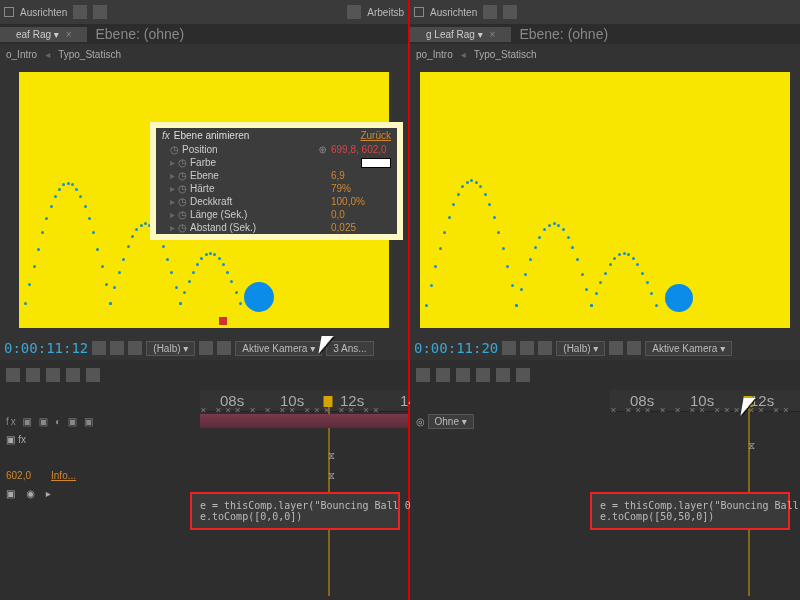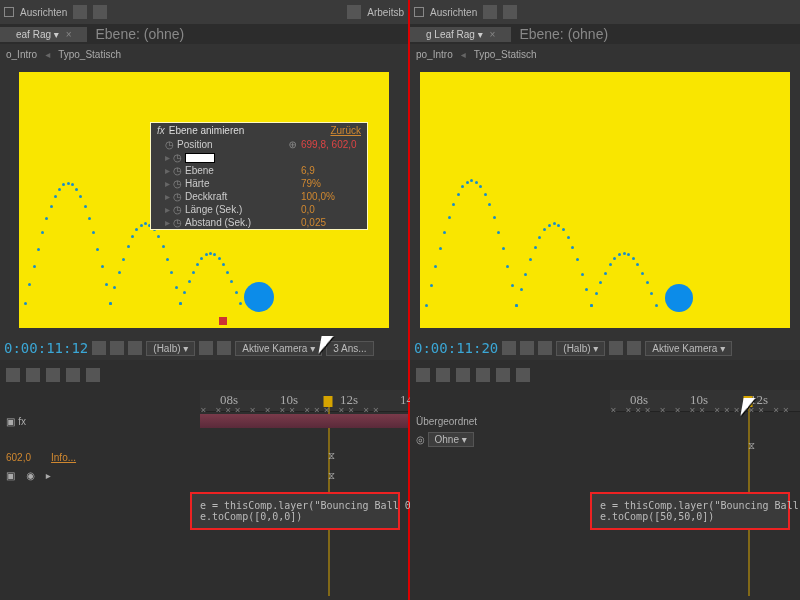--- a/index.html
+++ b/index.html
@@ -28,42 +28,42 @@
   .title-text { position:absolute; top:10px; font-family: "Comic Sans MS", cursive; font-size: 26px; color:#1a8ec8; letter-spacing:1px; white-space: nowrap; }
   .left .title-text { left: 80px; }
   .right .title-text { left: 50px; }
   .ball { position:absolute; width: 30px; height: 30px; background:#0c8ce9; border-radius:50%; }
   .left .ball { left: 225px; top: 210px; }
   .right .ball { left: 245px; top: 212px; width:28px; height:28px; }
   .dot { position:absolute; width:3px; height:3px; background:#1a8ec8; border-radius:50%; }
   .redmark { position:absolute; width:8px; height:8px; background:#c33; left:200px; top:245px; }
 
   
-  .prop-panel { position:absolute; left:150px; top:58px; width:218px; background:#3c3c3c; border:1px solid #fef9c3; z-index:5; }
+  .prop-panel { position:absolute; left:150px; top:58px; width:253px; background:#3c3c3c; border:6px solid #fef9c3; z-index:5; }
   .prop-header { display:flex; padding:2px 6px; align-items:center; }
   .prop-header .fx { font-style:italic; color:#ccc; font-size:10px; margin-right:4px; }
   .prop-header .name { color:#ddd; font-size:10px; }
   .prop-header .link { margin-left:auto; color:#d08830; font-size:10px; text-decoration:underline; }
   .prop-row { display:flex; align-items:center; padding:1px 6px 1px 14px; font-size:10px; }
   .prop-row .arrow { color:#666; width:8px; }
   .prop-row .sw { color:#888; width:12px; }
   .prop-row .pname { color:#ccc; flex:1; }
   .prop-row .pval { color:#d08830; min-width:60px; }
   .prop-row .pval.red { color:#d44; }
   .swatch { width:30px; height:10px; background:#fff; border:1px solid #000; display:inline-block; }
 
   .viewbar { height:24px; background:#333; display:flex; align-items:center; padding:0 4px; gap:4px; font-size:10px; }
   .tc { color:#3ba7d6; font-family: monospace; font-size:14px; }
   .dd { background:#3d3d3d; padding:1px 6px; color:#bbb; border:1px solid #555; }
   .ico-sm { width:14px; height:14px; background:#555; display:inline-block; }
 
   .timeline { height: 240px; background:#2e2e2e; position:relative; }
   .tl-tools { height:30px; display:flex; align-items:center; padding:0 6px; gap:6px; }
   .tl-ruler { position:absolute; top:30px; left:200px; right:0; height:22px; background:#333; border-bottom:1px solid #222; }
-  .tl-tick { position:absolute; top:2px; font-size:13px; color:#aaa;font-family:Liberation Serif, serif; }
+  .tl-tick { position:absolute; top:2px; font-size:15px; color:#aaa; }
   .playhead { position:absolute; width:9px; height:11px; background:#d6a400; top:6px; transform:translateX(-50%); }
   .playhead:after { content:""; position:absolute; left:50%; top:0; width:1px; height:200px; background:#d6a400; }
   .tl-labels { position:absolute; left:0; top:52px; width:200px; }
   .tl-row { height:18px; display:flex; align-items:center; padding:0 6px; font-size:10px; color:#aaa; }
   .tl-switches { color:#888; letter-spacing:2px; }
   .tl-track { position:absolute; left:200px; right:0; top:52px; }
   .bar { position:absolute; height:14px; background:linear-gradient(#7a3a4a,#5a2a3a); left:0; right:0; top:2px; }
   .key { position:absolute; color:#aaa; font-size:10px; }
   .expr-box { position:absolute; border:2px solid #e22; padding:6px 8px; font-size:10px; color:#bbb; font-family:monospace; white-space:pre; background:#3a3a3a; }
   .info-link { color:#d08830; text-decoration:underline; }
@@ -163,20 +163,21 @@
         </div>
         <div class="prop-row">
             <span class="sw">◷</span>
             <span class="pname">Position</span>
             <span style="color:#888;margin-right:4px">⊕</span>
             <span class="pval red">699,8, 602,0</span>
           </div>
         <div class="prop-row">
             <span class="arrow">▸</span>
             <span class="sw">◷</span>
+            <span class="pname">Farbe</span>
             <span class="swatch"></span>
           </div>
         <div class="prop-row">
             <span class="arrow">▸</span>
             <span class="sw">◷</span>
             <span class="pname">Ebene</span>
             <span class="pval">6,9</span>
           </div>
         <div class="prop-row">
             <span class="arrow">▸</span>
@@ -226,20 +227,23 @@
         <span class="ico-sm"></span>
       </div>
       <div class="tl-ruler">
         <span class="tl-tick" style="left:20px">08s</span>
         <span class="tl-tick" style="left:80px">10s</span>
         <span class="tl-tick" style="left:140px">12s</span>
         <span class="tl-tick" style="left:200px">14</span>
         <div class="playhead" style="left:128px"></div>
       </div>
       <div class="tl-labels">
+        <div class="tl-row">
+            <span class="tl-switches">fx ▣ ▣ ◐ ▣ ▣</span>
+          </div>
         <div class="tl-row">
             <span>▣ fx</span>
           </div>
         <div class="tl-row"></div>
         <div class="tl-row">
             <span class="orange-val">602,0</span>
             <span style="margin-left:20px" class="info-link">Info...</span>
           </div>
         <div class="tl-row">
             <span style="letter-spacing:4px">▣ ◉ ▸</span>
@@ -351,23 +355,20 @@
         <span class="ico-sm"></span>
         <span class="ico-sm"></span>
       </div>
       <div class="tl-ruler">
         <span class="tl-tick" style="left:20px">08s</span>
         <span class="tl-tick" style="left:80px">10s</span>
         <span class="tl-tick" style="left:140px">12s</span>
         <div class="playhead" style="left:138px"></div>
       </div>
       <div class="tl-labels">
-        <div class="tl-row">
-            <span>Übergeordnet</span>
-          </div>
         <div class="tl-row"><span>◎</span>&nbsp;<span class="dd"><span>Ohne</span> ▾</span></div>
       </div>
       <div class="tl-track">
         <div style="position:absolute;top:-6px;left:0;right:0;height:6px;color:#777;font-size:8px;letter-spacing:3px;overflow:hidden">✕ ✕✕✕ ✕ ✕ ✕✕ ✕✕✕ ✕✕ ✕✕</div>
         <div class="key" style="left:138px; top:28px">⧖</div>
         <div class="expr-box" style="left:-20px; top:80px; width:200px">e = thisComp.layer("Bouncing Ball 02");
 e.toComp([50,50,0])</div>
       </div>
       <div class="cursor" style="left:332px; top:38px"></div>
     </div>

